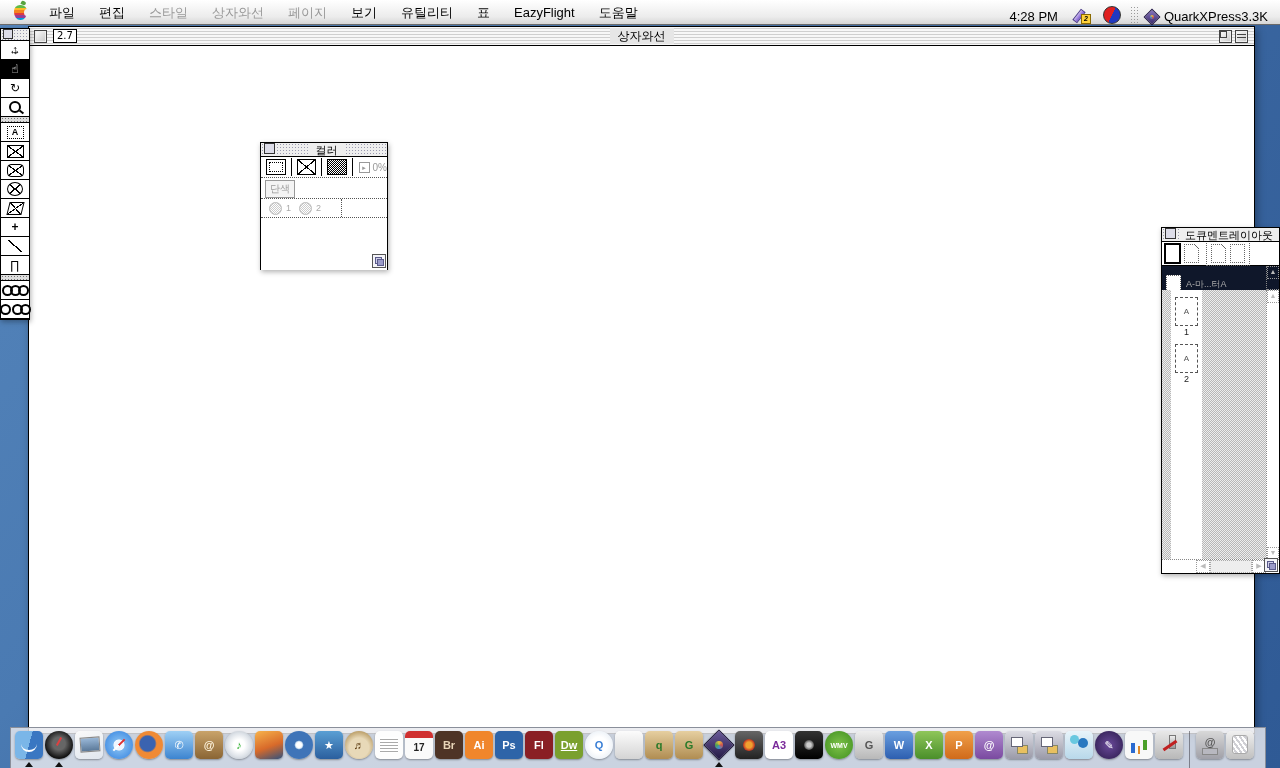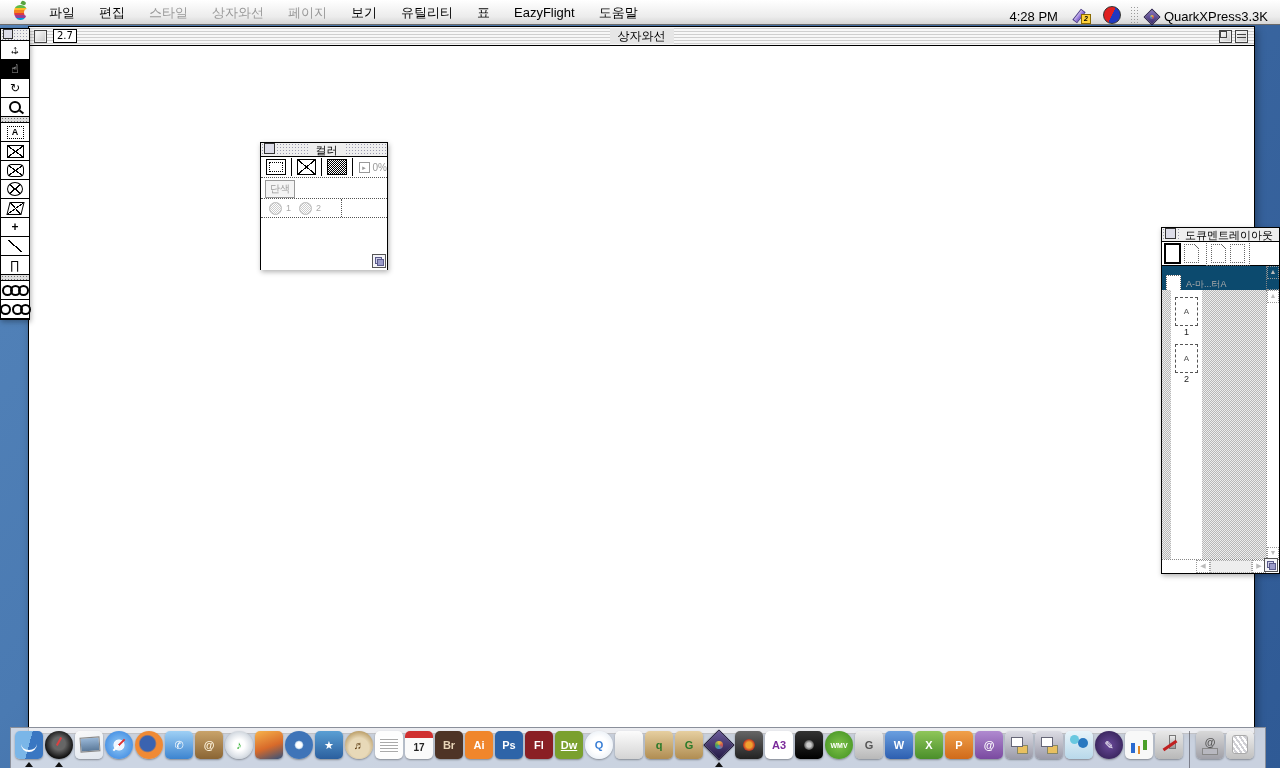--- a/index.html
+++ b/index.html
@@ -120,21 +120,21 @@
   #c-list{height:52px;background:#fff;}
   
   #dlpal{left:1161px;top:227px;width:117px;height:345px;}
   #dl-iconrow{height:23px;display:flex;align-items:center;border-bottom:1px solid #000;padding-left:2px;gap:3px;}
   .pgico{width:13px;height:17px;background:#fff;position:relative;}
   .pgico.solid{border:2px solid #000;}
   .pgico.dot{border:1px dotted #666;}
   .pgico.fold::after{content:"";position:absolute;right:-1px;top:-1px;width:5px;height:5px;
     background:linear-gradient(225deg,#fff 48%,#666 49% 55%,#fff 56%);}
   .pg-group{display:flex;gap:4px;border:1px dotted #666;padding:2px 4px;margin-left:4px;}
-  #dl-master{height:36px;border-bottom:1px dotted #555;display:flex;align-items:center;position:relative;background:#0c4a6e;}
+  #dl-master{height:36px;border-bottom:1px dotted #555;display:flex;align-items:center;position:relative;background:#0f172a;}
   #dl-master .pgico{margin-left:4px;}
   #dl-master-label{color:#aaa;font-size:9px;margin-left:5px;}
   .mini-scroll{position:absolute;right:0;top:0;bottom:0;width:12px;border-left:1px dotted #888;
     display:flex;flex-direction:column;justify-content:space-between;}
   .sarrow{height:11px;border:1px dotted #999;color:#bbb;font-size:7px;line-height:10px;text-align:center;}
   #dl-pages-wrap{position:absolute;left:0;right:0;top:62px;bottom:13px;
     background-image:linear-gradient(45deg,#b8b8b8 25%,transparent 25% 75%,#b8b8b8 75%),
       linear-gradient(45deg,#b8b8b8 25%,transparent 25% 75%,#b8b8b8 75%);
     background-position:0 0,1px 1px;background-size:2px 2px;background-color:#eee;}
   #dl-col{position:absolute;left:9px;top:0;bottom:0;width:31px;background:#fff;}

